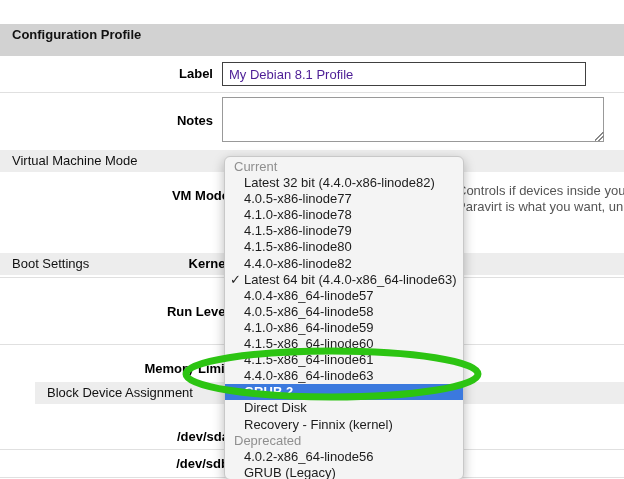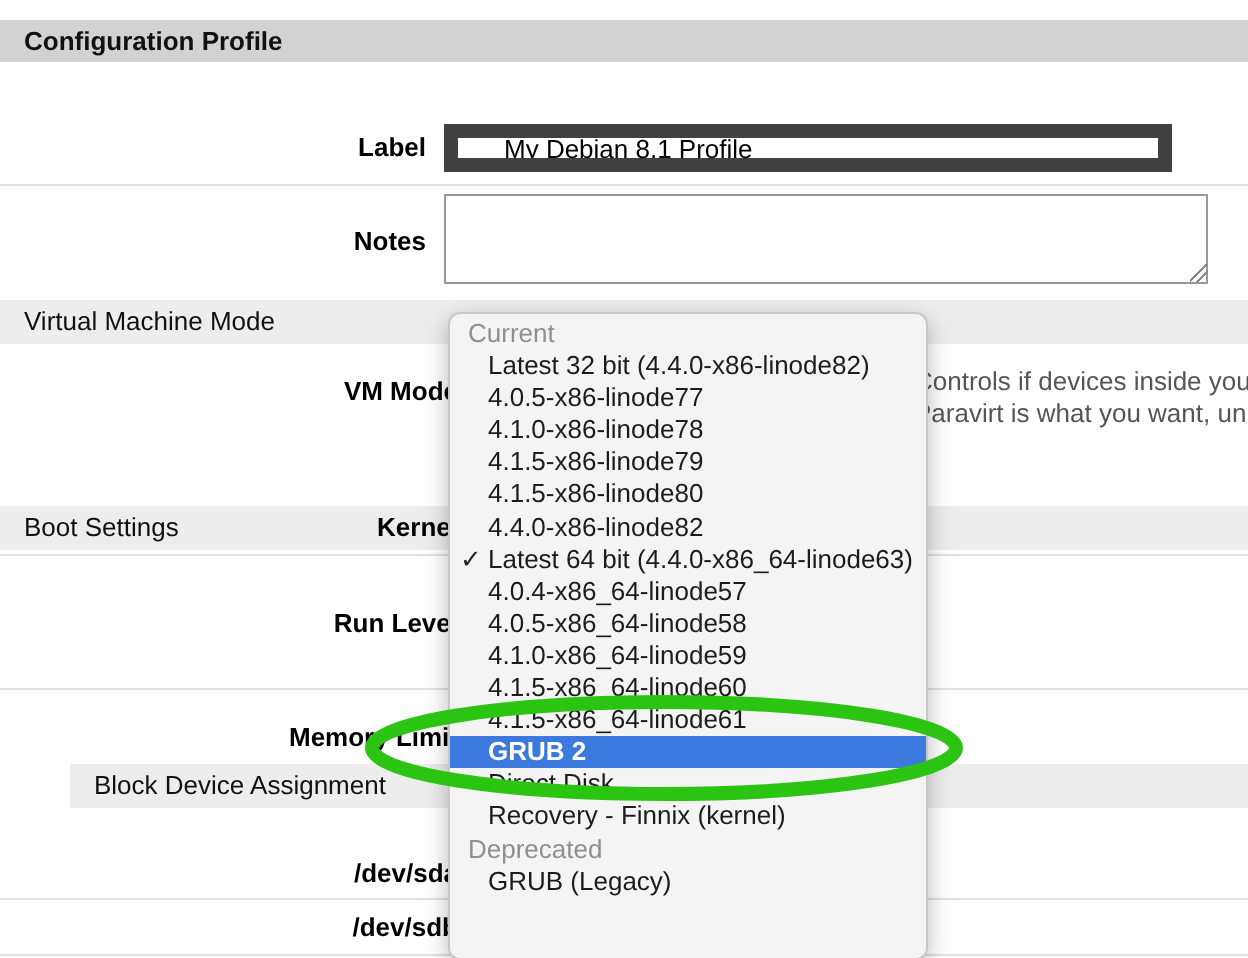--- a/index.html
+++ b/index.html
@@ -15,22 +15,22 @@
   }
   .bar.main { background:#d2d2d2; font-weight:bold; }
   .divider { position:absolute; left:0; width:624px; height:1px; background:#e0e0e0; }
   .flabel {
     position:absolute; left:0; width:222px; text-align:right;
     padding-right:9px; font-weight:bold; color:#000; white-space:nowrap; z-index:1;
   }
   .flabel.wide { width:238px; }
   .text-input {
     position:absolute; left:222px; top:62px; width:364px; height:24px;
-    border:7px solid #404040; background:#fff; font-family:"Liberation Sans",sans-serif;
-    font-size:13px; color:#000000; padding-left:23px; z-index:1;
+    border:1px solid #404040; background:#fff; font-family:"Liberation Sans",sans-serif;
+    font-size:13px; color:#4c1d95; padding-left:6px; z-index:1;
   }
   .notes-area {
     position:absolute; left:222px; top:97px; width:382px; height:45px;
     border:1px solid #999; background:#fff; z-index:1; resize:none;
   }
   .resize-handle {
     position:absolute; left:595px; top:132px; width:9px; height:9px; z-index:2;
     background:
       linear-gradient(135deg, transparent 44%, #888 44%, #888 52%, transparent 52%),
       linear-gradient(135deg, transparent 66%, #888 66%, #888 74%, transparent 74%);
@@ -76,21 +76,21 @@
     margin-left:-1px; margin-right:-1px; padding-left:20px;
   }
   .check { position:absolute; left:5px; top:0; color:#222; font-weight:normal; }
   .annotation-svg { position:absolute; left:0; top:0; z-index:50; pointer-events:none; }
 </style>
 </head>
 <body>
 
 <div id="screen">
 
-  <div class="bar main" style="top:10px;height:21px;line-height:21px;">Configuration Profile</div>
+  <div class="bar main" style="top:24px;height:32px;line-height:21px;">Configuration Profile</div>
   <div class="bar" style="top:150px;height:22px;line-height:22px;">Virtual Machine Mode</div>
   <div class="bar" style="top:225px;height:22px;line-height:22px;margin-top:28px;">Boot Settings</div>
   <div class="bar" style="top:382px;height:22px;line-height:22px;margin-left:35px;">Block Device Assignment</div>
 
   <div class="divider" style="top:92px;"></div>
   <div class="divider" style="top:277px;"></div>
   <div class="divider" style="top:344px;"></div>
   <div class="divider" style="top:449px;"></div>
   <div class="divider" style="top:477px;"></div>
 
@@ -131,24 +131,26 @@
       <div class="menu-row item"><span>4.1.0-x86-linode78</span></div>
       <div class="menu-row item"><span>4.1.5-x86-linode79</span></div>
       <div class="menu-row item"><span>4.1.5-x86-linode80</span></div>
       <div class="menu-row item"><span>4.4.0-x86-linode82</span></div>
       <div class="menu-row item"><span class="check">✓</span><span>Latest 64 bit (4.4.0-x86_64-linode63)</span></div>
       <div class="menu-row item"><span>4.0.4-x86_64-linode57</span></div>
       <div class="menu-row item"><span>4.0.5-x86_64-linode58</span></div>
       <div class="menu-row item"><span>4.1.0-x86_64-linode59</span></div>
       <div class="menu-row item"><span>4.1.5-x86_64-linode60</span></div>
       <div class="menu-row item"><span>4.1.5-x86_64-linode61</span></div>
+      <div class="menu-row item"><span>4.4.0-x86_64-linode63</span></div>
       <div class="menu-row item sel"><span>GRUB 2</span></div>
       <div class="menu-row item"><span>Direct Disk</span></div>
       <div class="menu-row item"><span>Recovery - Finnix (kernel)</span></div>
       <div class="menu-row group"><span>Deprecated</span></div>
+      <div class="menu-row item"><span>4.0.2-x86_64-linode56</span></div>
       <div class="menu-row item"><span>GRUB (Legacy)</span></div>
     </div>
 
   <svg class="annotation-svg" width="624" height="479">
     <ellipse cx="332" cy="374" rx="146" ry="23" fill="none" stroke="#2cc412" stroke-width="7"></ellipse>
   </svg>
 
 </div>
 
 </body></html>

